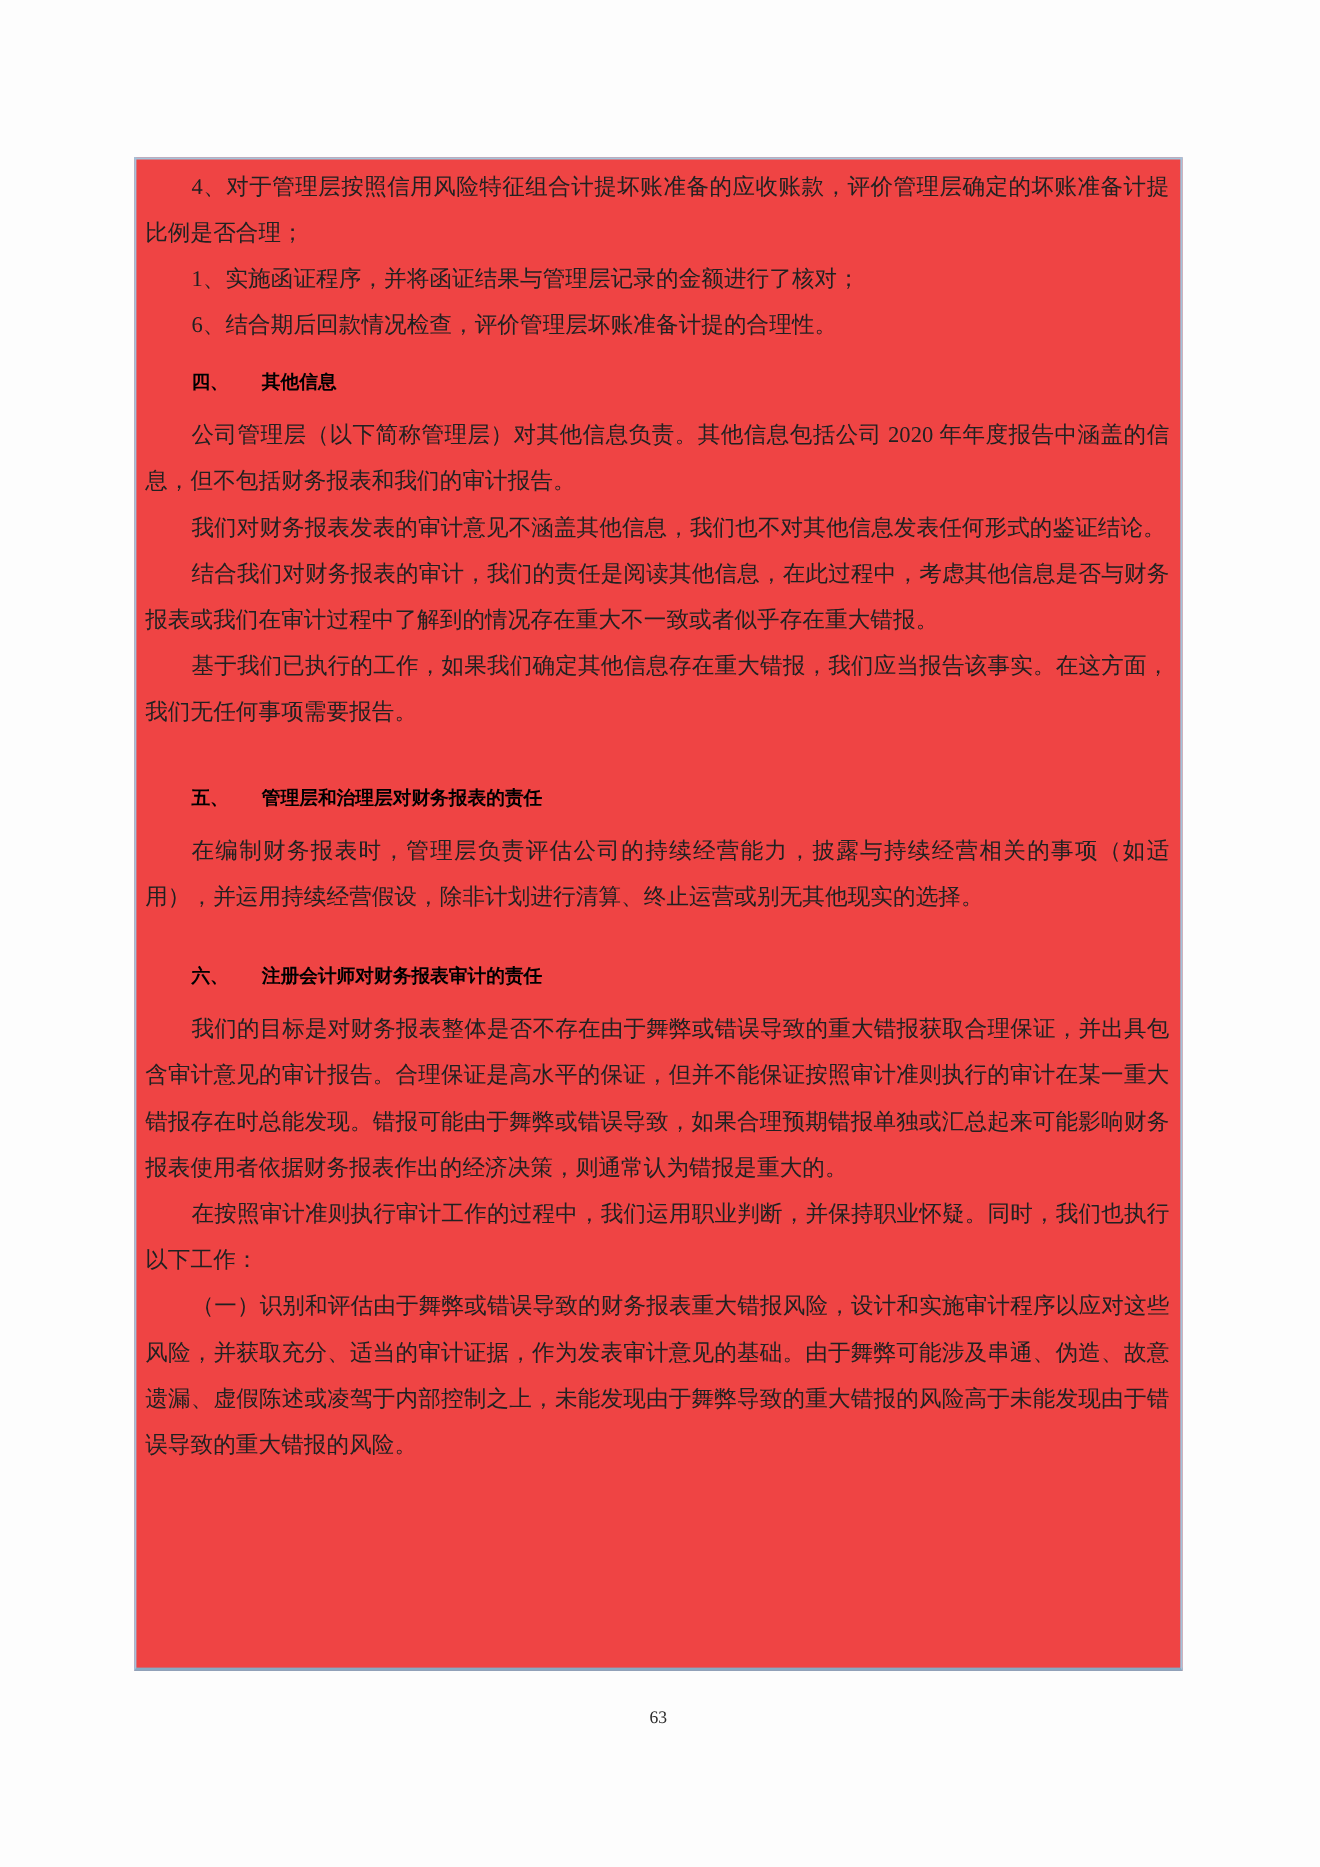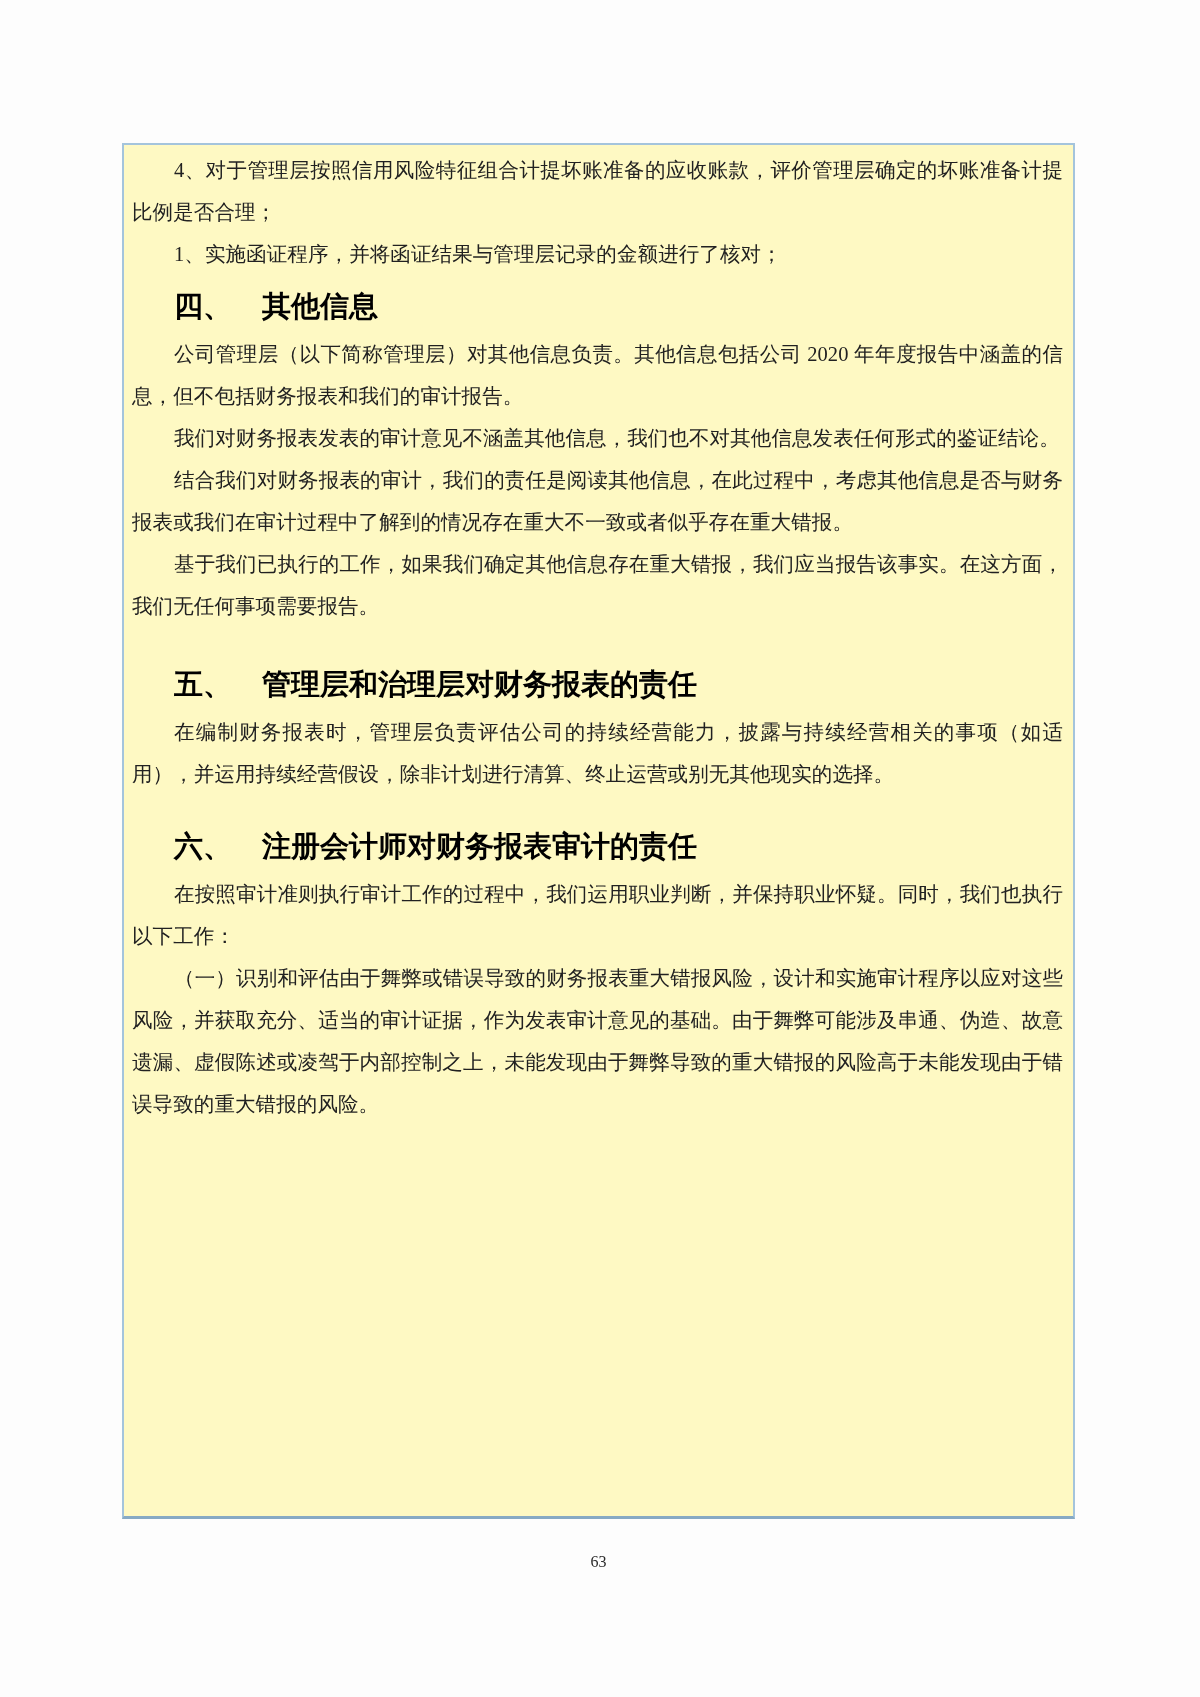--- a/index.html
+++ b/index.html
@@ -13,39 +13,39 @@
     color: #212121;
     overflow: hidden;
   }
   .doc-box {
     position: absolute;
     left: 122px;
     top: 143px;
     width: 953px;
     height: 1376px;
     box-sizing: border-box;
-    background: #fef9c3;
+    background: #ef4444;
     border: 2px solid #a4c4dc;
     border-bottom: 3px solid #87aac4;
     padding: 4px 10px 0 8px;
   }
   p.body {
     margin: 0;
     font-size: 20.5px;
     line-height: 42px;
     letter-spacing: 0.1px;
     text-align: justify;
     text-indent: 42px;
     color: #212121;
   }
   h2.sec {
     margin: 10px 0 6px 0;
     padding-left: 42px;
     font-family: Liberation Serif, serif;
-    font-size: 29px;
+    font-size: 17px;
     line-height: 42px;
     font-weight: bold;
     color: #000000;
   }
   h2.sec .num { margin-right: 30px; }
   h2.sec.gap-xl { margin-top: 36px; }
   h2.sec.gap-lg { margin-top: 30px; }
   .page-num {
     position: absolute;
     left: 122px;
@@ -59,34 +59,36 @@
 </style>
 </head>
 <body>
 
 <div class="page">
 
   <div class="doc-box">
 
     <p class="body">4、对于管理层按照信用风险特征组合计提坏账准备的应收账款，评价管理层确定的坏账准备计提比例是否合理；</p>
     <p class="body">1、实施函证程序，并将函证结果与管理层记录的金额进行了核对；</p>
+    <p class="body">6、结合期后回款情况检查，评价管理层坏账准备计提的合理性。</p>
 
     <h2 class="sec"><span class="num">四、</span><span>其他信息</span></h2>
 
     <p class="body">公司管理层（以下简称管理层）对其他信息负责。其他信息包括公司 2020 年年度报告中涵盖的信息，但不包括财务报表和我们的审计报告。</p>
     <p class="body">我们对财务报表发表的审计意见不涵盖其他信息，我们也不对其他信息发表任何形式的鉴证结论。</p>
     <p class="body">结合我们对财务报表的审计，我们的责任是阅读其他信息，在此过程中，考虑其他信息是否与财务报表或我们在审计过程中了解到的情况存在重大不一致或者似乎存在重大错报。</p>
     <p class="body">基于我们已执行的工作，如果我们确定其他信息存在重大错报，我们应当报告该事实。在这方面，我们无任何事项需要报告。</p>
 
     <h2 class="sec gap-xl"><span class="num">五、</span><span>管理层和治理层对财务报表的责任</span></h2>
 
     <p class="body">在编制财务报表时，管理层负责评估公司的持续经营能力，披露与持续经营相关的事项（如适用），并运用持续经营假设，除非计划进行清算、终止运营或别无其他现实的选择。</p>
 
     <h2 class="sec gap-lg"><span class="num">六、</span><span>注册会计师对财务报表审计的责任</span></h2>
 
+    <p class="body">我们的目标是对财务报表整体是否不存在由于舞弊或错误导致的重大错报获取合理保证，并出具包含审计意见的审计报告。合理保证是高水平的保证，但并不能保证按照审计准则执行的审计在某一重大错报存在时总能发现。错报可能由于舞弊或错误导致，如果合理预期错报单独或汇总起来可能影响财务报表使用者依据财务报表作出的经济决策，则通常认为错报是重大的。</p>
     <p class="body">在按照审计准则执行审计工作的过程中，我们运用职业判断，并保持职业怀疑。同时，我们也执行以下工作：</p>
     <p class="body">（一）识别和评估由于舞弊或错误导致的财务报表重大错报风险，设计和实施审计程序以应对这些风险，并获取充分、适当的审计证据，作为发表审计意见的基础。由于舞弊可能涉及串通、伪造、故意遗漏、虚假陈述或凌驾于内部控制之上，未能发现由于舞弊导致的重大错报的风险高于未能发现由于错误导致的重大错报的风险。</p>
 
   </div>
 
   <div class="page-num">63</div>
 
 </div>
 
 </body></html>

